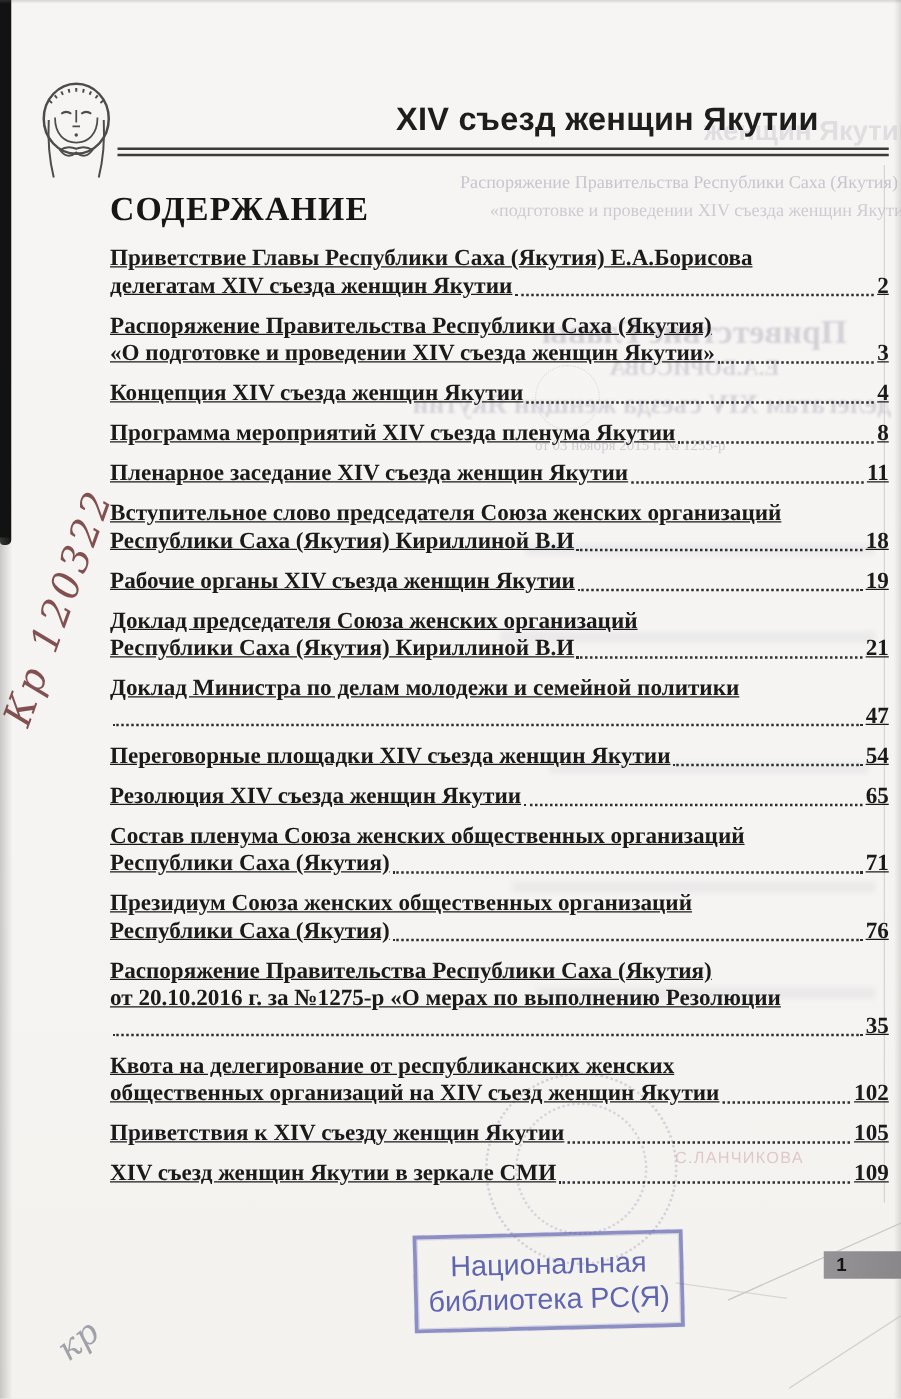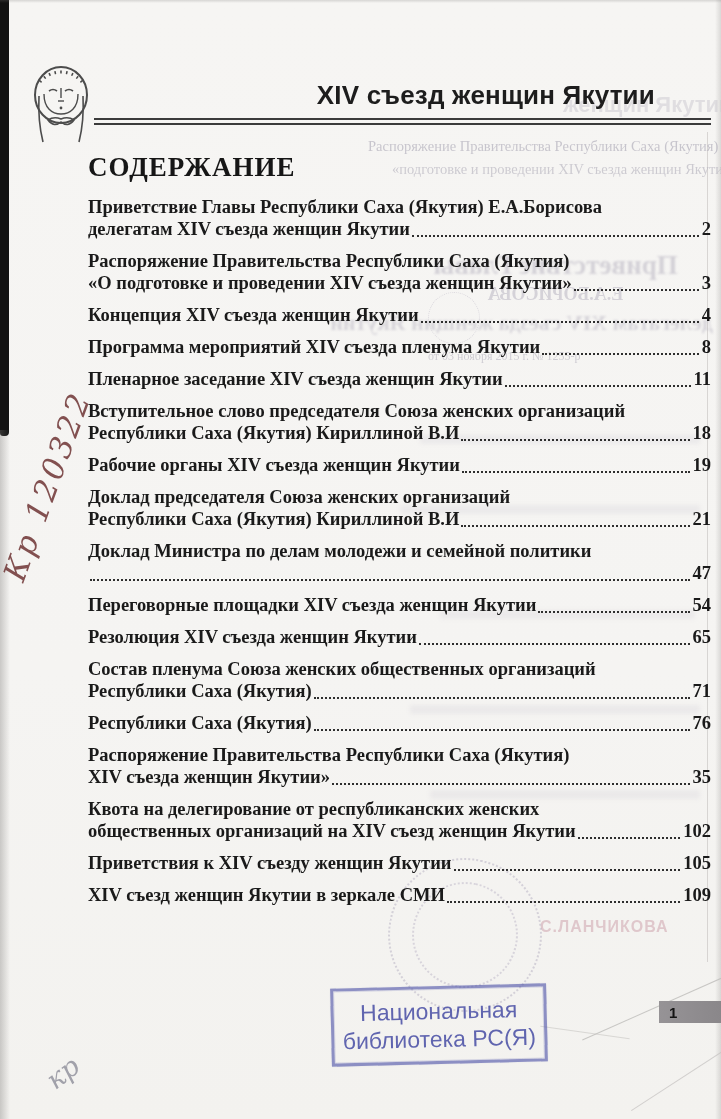--- a/index.html
+++ b/index.html
@@ -29,21 +29,21 @@
     font-family:Liberation Sans, sans-serif;font-weight:bold;
     font-size:26px;color:#1d1d1d;letter-spacing:.2px;white-space:nowrap;
   }
   .header-rule{position:absolute;left:94px;top:118px;width:617px;height:0;border-bottom:7px double #3b3b3b;}
 
   
   .toc-title{
     position:absolute;left:88px;top:152px;width:623px;margin:0;
     text-align:left;font-size:27px;font-weight:bold;color:#161616;letter-spacing:1px;
   }
-  .toc{position:absolute;left:88px;top:196px;width:623px;color:#1a1a1a;}
+  .toc{position:absolute;left:88px;top:196px;width:623px;color:#1a1a1a;text-decoration:underline;}
   .toc-entry{margin-bottom:10px;}
   .toc-line{font-size:18.5px;line-height:22px;font-weight:bold;white-space:nowrap;}
   .toc-line.last{display:flex;}
   .toc-line .dots{flex:1;height:14px;align-self:flex-end;margin:0 3px 3px 2px;border-bottom:2.4px dotted #2e2e2e;}
   .toc-line .pg{font-weight:bold;}
 
   
   .handwriting{
     position:absolute;left:-83px;top:468px;width:260px;text-align:center;
     transform:rotate(-70deg);
@@ -74,21 +74,21 @@
   }
 
   
   .ghost{position:absolute;white-space:nowrap;pointer-events:none;}
   .g0{left:368px;top:138px;font-size:14.5px;color:#a9a6b4;opacity:.6;filter:blur(.4px);}
   .g1{left:392px;top:161px;font-size:14.5px;color:#aca9b6;opacity:.55;filter:blur(.4px);}
   .g2{left:398px;top:250px;width:315px;text-align:center;font-size:27px;font-weight:bold;color:#b2aebc;opacity:.5;filter:blur(.8px);transform:scaleX(-1);}
   .g3{left:398px;top:284px;width:315px;text-align:center;font-size:18px;font-weight:bold;color:#b5b1bf;opacity:.5;filter:blur(.7px);transform:scaleX(-1);}
   .g4{left:380px;top:310px;width:333px;text-align:center;font-size:22px;font-weight:bold;color:#b2aebc;opacity:.45;filter:blur(.8px);transform:scaleX(-1);}
   .g5{left:428px;top:349px;font-size:12px;color:#b0adba;opacity:.55;filter:blur(.3px);}
-  .g6{left:540px;top:918px;font-size:16px;font-weight:bold;font-family:"Liberation Sans",sans-serif;color:#cfa4ae;opacity:.55;filter:blur(.5px);letter-spacing:1px;}
+  .g6{left:540px;top:918px;font-size:13px;font-weight:normal;font-family:"Liberation Sans",sans-serif;color:#cfa4ae;opacity:.55;filter:blur(.5px);letter-spacing:1px;}
   .g7{left:563px;top:92px;font-size:22px;font-weight:bold;font-family:"Liberation Sans",sans-serif;color:#b8b5c0;opacity:.35;filter:blur(.6px);}
   .ghost-circle-big{
     position:absolute;left:388px;top:858px;width:150px;height:150px;border-radius:50%;
     border:2px dotted #b6b0c2;opacity:.5;transform:rotate(12deg);
   }
   .ghost-circle-big::before{
     content:"";position:absolute;left:22px;top:22px;width:102px;height:102px;border-radius:50%;
     border:2px dotted #bdb7c8;
   }
   .ghost-circle-small{
@@ -247,31 +247,32 @@
   <div class="toc-entry">
         <div class="toc-line"><span>Состав пленума Союза женских общественных организаций</span></div>
         <div class="toc-line last">
           <span>Республики Саха (Якутия)</span>
           <span class="dots"></span>
           <span class="pg">71</span>
         </div>
       </div>
 
   <div class="toc-entry">
+        <div class="toc-line"><span>Президиум Союза женских общественных организаций</span></div>
         <div class="toc-line last">
           <span>Республики Саха (Якутия)</span>
           <span class="dots"></span>
           <span class="pg">76</span>
         </div>
       </div>
 
   <div class="toc-entry">
         <div class="toc-line"><span>Распоряжение Правительства Республики Саха (Якутия)</span></div>
-        <div class="toc-line last">
-          <span>XIV съезда  женщин Якутии»</span>
+        <div class="toc-line"><span>от 20.10.2016 г. за №1275-р «О мерах по выполнению Резолюции</span></div>
+        <div class="toc-line last">
           <span class="dots"></span>
           <span class="pg">35</span>
         </div>
       </div>
 
   <div class="toc-entry">
         <div class="toc-line"><span>Квота на делегирование от республиканских женских</span></div>
         <div class="toc-line last">
           <span>общественных организаций на XIV съезд женщин Якутии</span>
           <span class="dots"></span>

